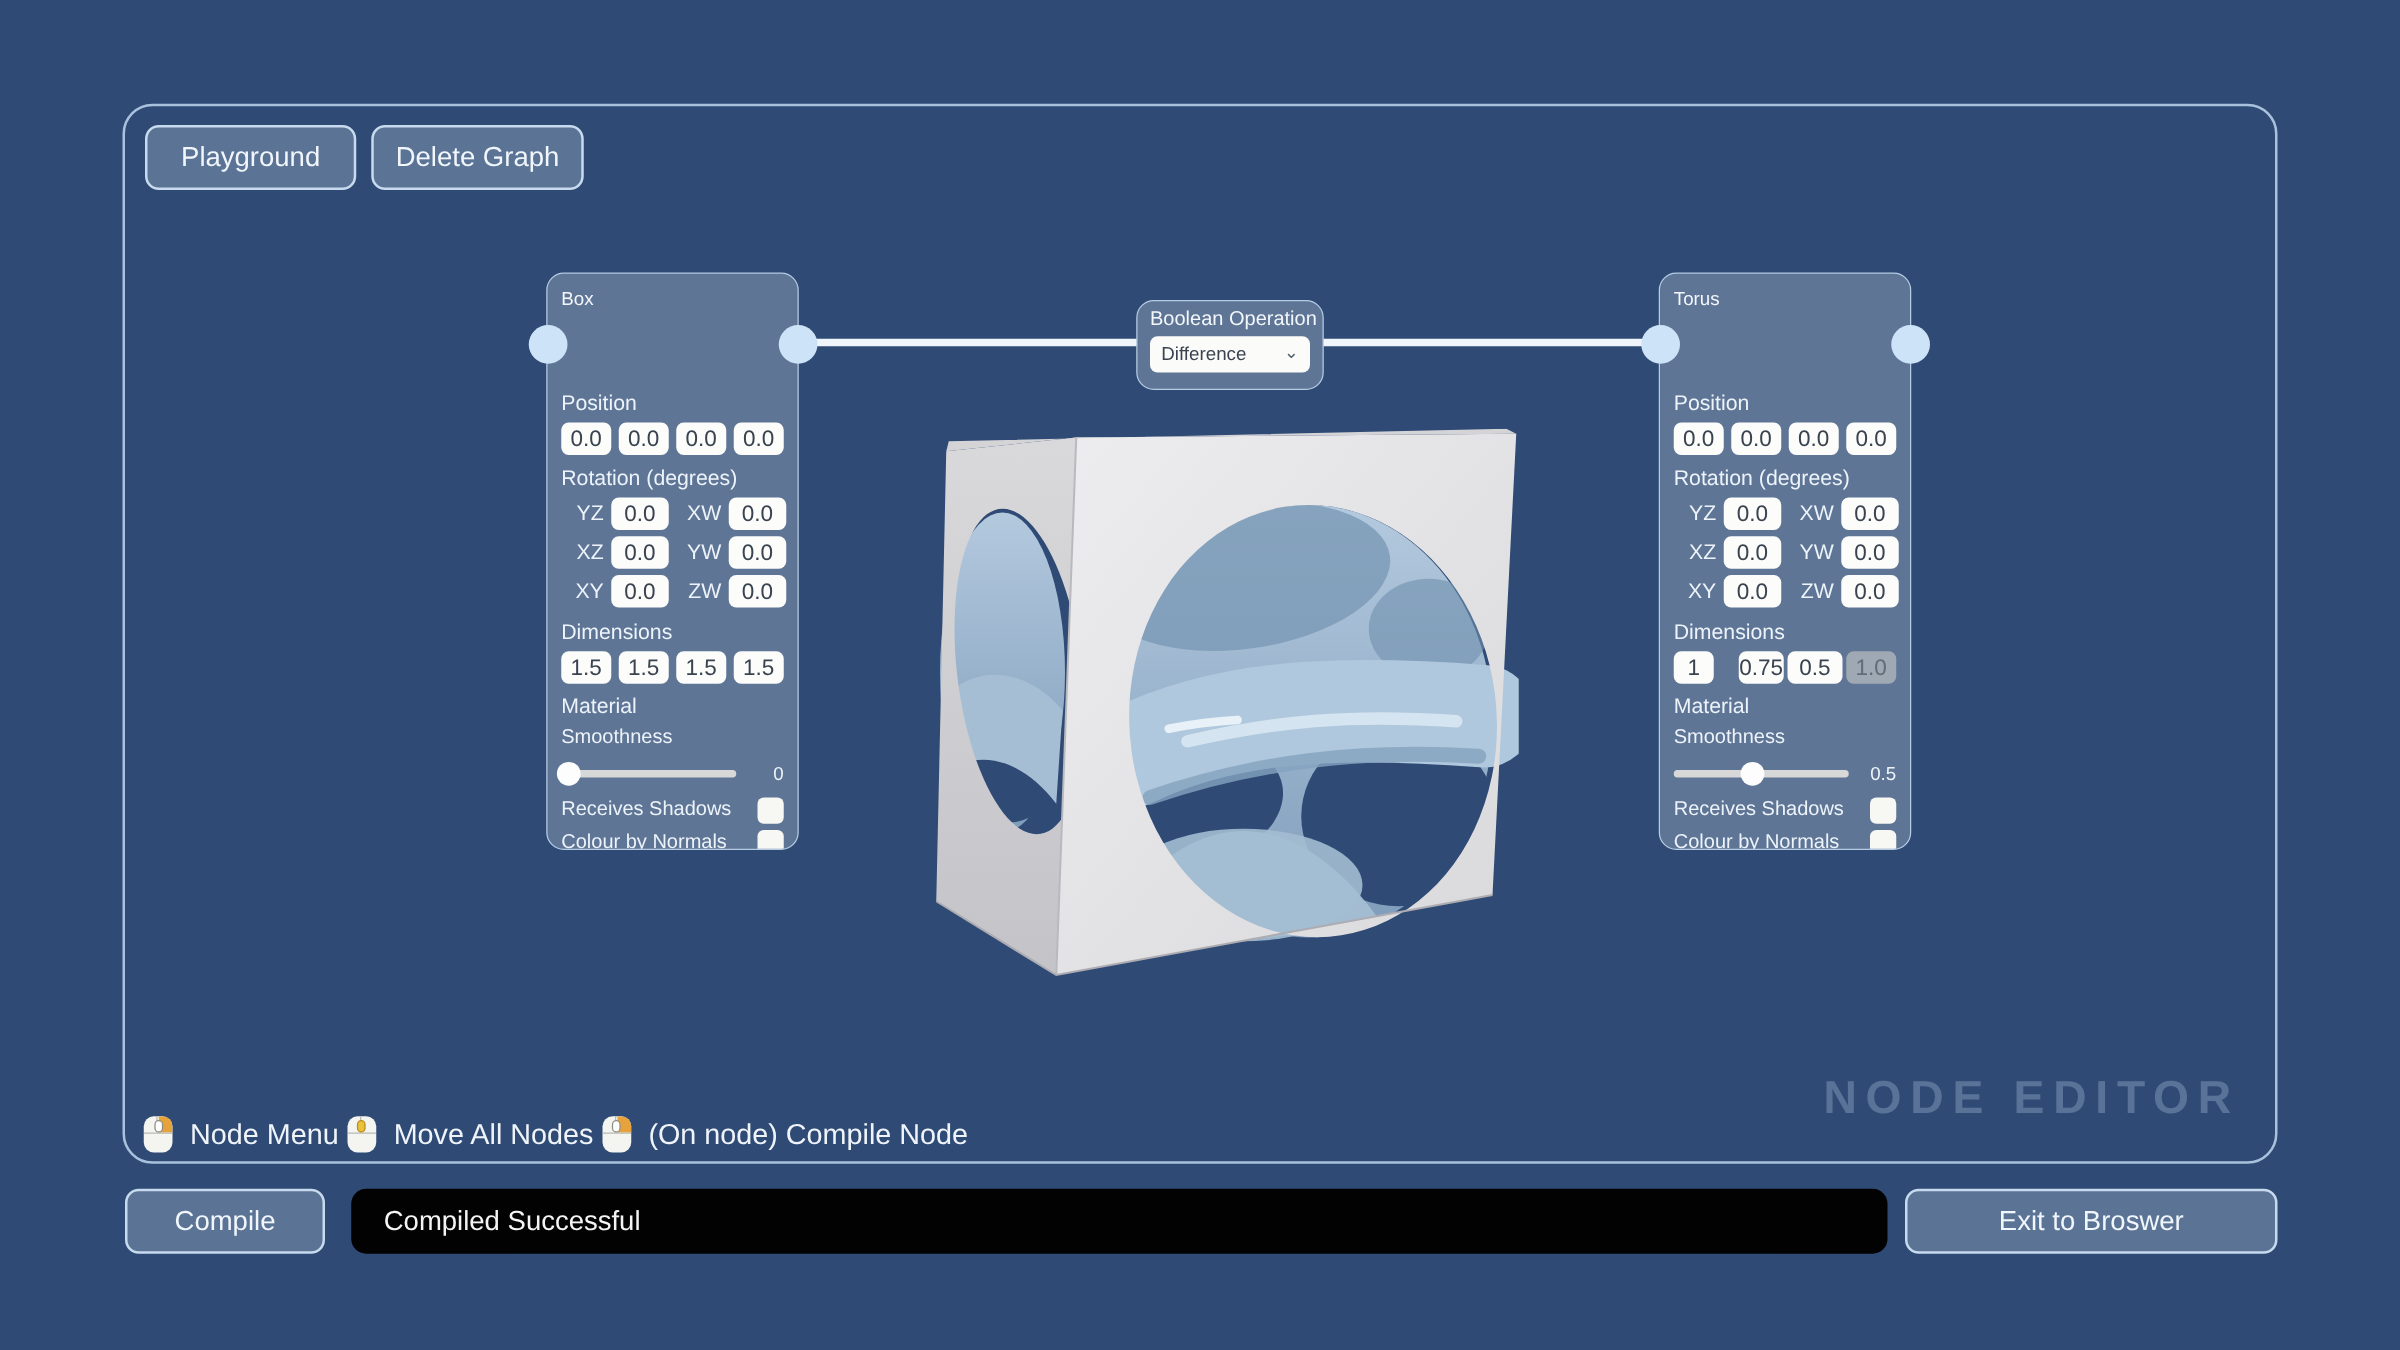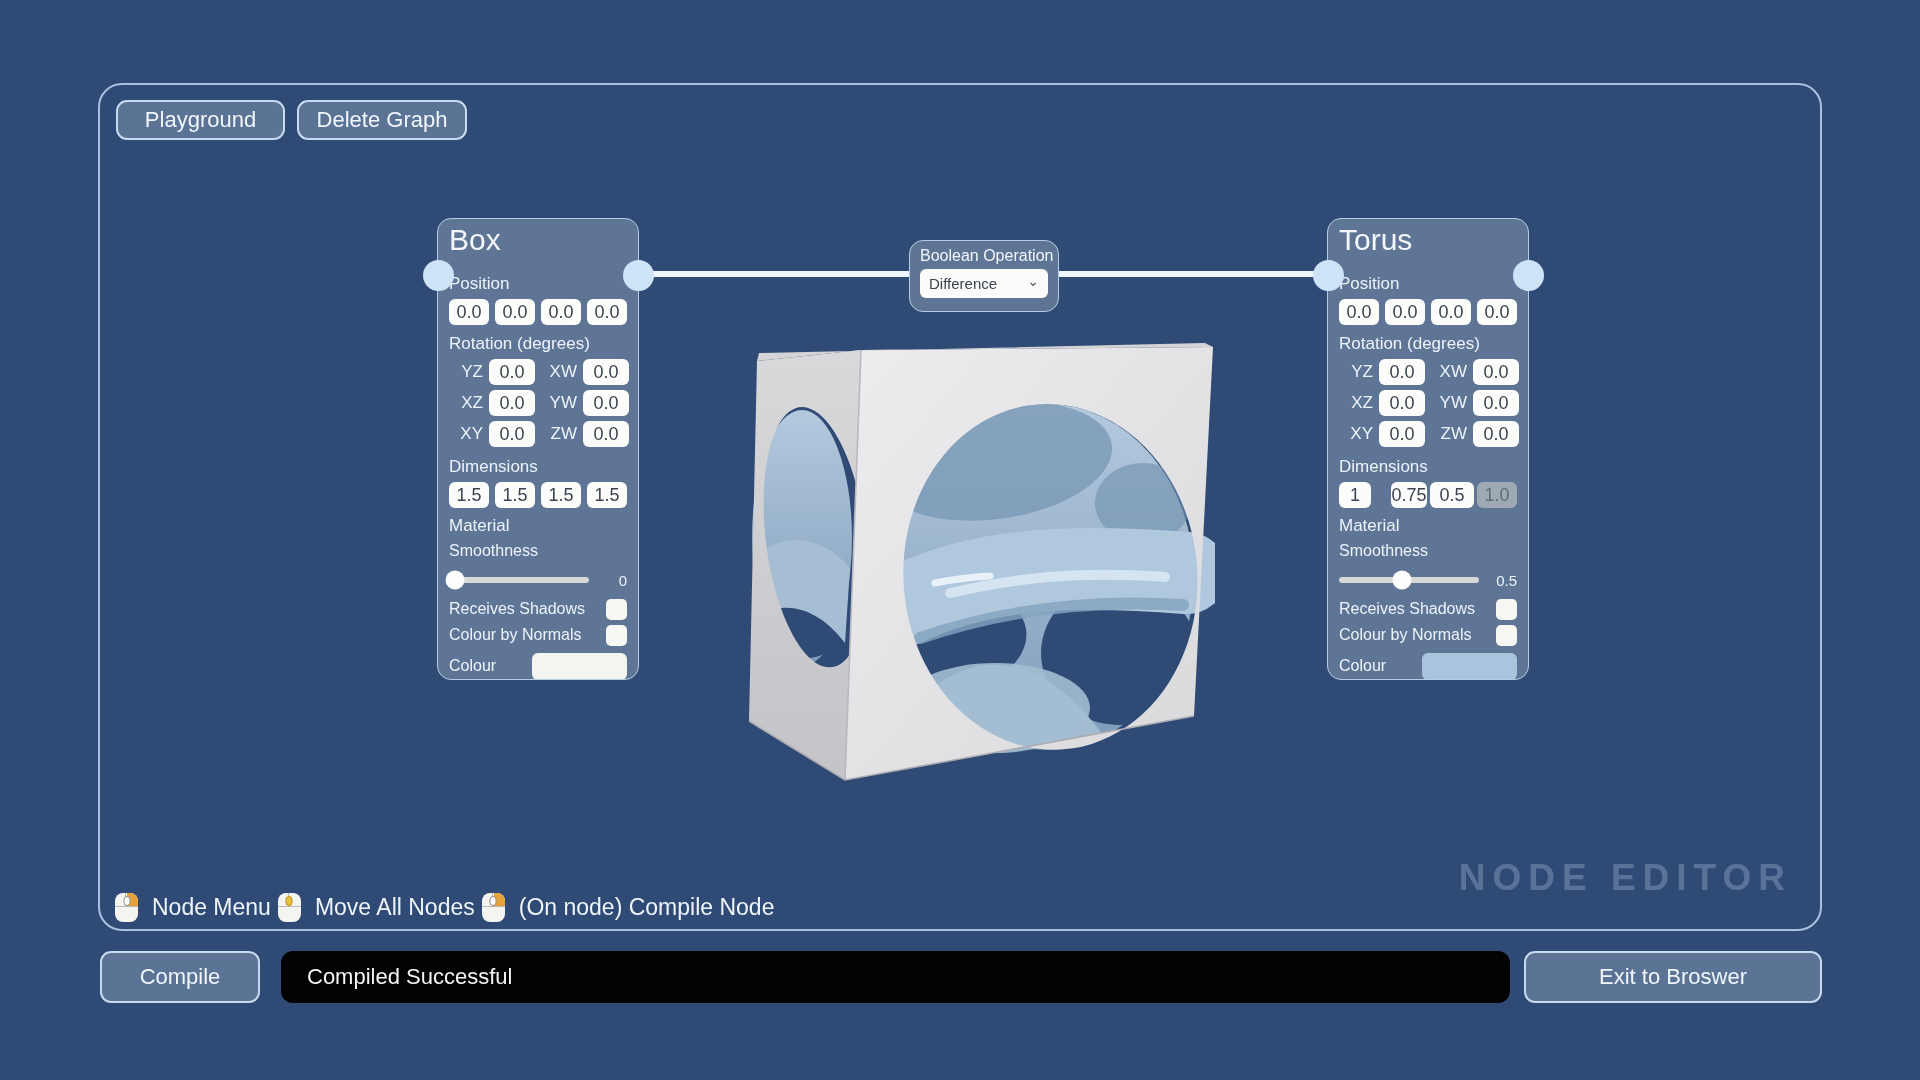--- a/index.html
+++ b/index.html
@@ -18,40 +18,40 @@
   }
 
   
   .btn {
     display:flex; align-items:center; justify-content:center;
     background:#5B7394; border:2px solid #C7DAEE; border-radius:11px;
     color:#F0F6FC; font-size:22px; cursor:pointer; white-space:nowrap;
   }
 
   .toolbar { position:absolute; left:16px; top:15px; display:flex; gap:12px; }
-  .toolbar .btn { height:40px; }
+  .toolbar .btn { height:52px; }
   .toolbar .btn:nth-child(1){ width:169px; }
   .toolbar .btn:nth-child(2){ width:170px; }
   .toolbar .btn:nth-child(3){ width:171px; }
 
   
   .wire { position:absolute; left:638px; top:271px; width:690px; height:6px;
           background:#EFF5FB; border-radius:3px; z-index:2; }
   .connector { position:absolute; width:31px; height:31px; border-radius:50%;
                background:#CDE3F7; z-index:4; }
 
   
   .node {
     position:absolute; background:#5E7595; border:1.5px solid #B5CCE4;
     border-radius:14px; z-index:3; overflow:hidden;
   }
   .shape-node { width:202px; height:462px; top:218px; padding:0 11px; }
-  .node-title { font-size:30px; margin-top:8px; line-height:26px; color:#F3F7FB; }
+  .node-title { font-size:15px; margin-top:8px; line-height:26px; color:#F3F7FB; }
   .sec-label { font-size:17px; line-height:20px; color:#EDF3FA; }
-  .mt-pos { margin-top:21px; }
+  .mt-pos { margin-top:60px; }
   .num-input {
     background:#FCFCFB; border:none; border-radius:6px; height:26px;
     text-align:center; font-size:18px; color:#3A4450;
     font-family:"Liberation Sans", sans-serif; width:40px; flex:none; min-width:0;
   }
   .num-input.disabled { background:#9FA9B4; color:#626C78; }
   .row-4 { display:flex; justify-content:space-between; margin-top:5px; }
   .rot-grid {
     display:grid; grid-template-columns:36px 46px 36px 46px;
     column-gap:6px; row-gap:5px; margin-top:5px; justify-content:center;

